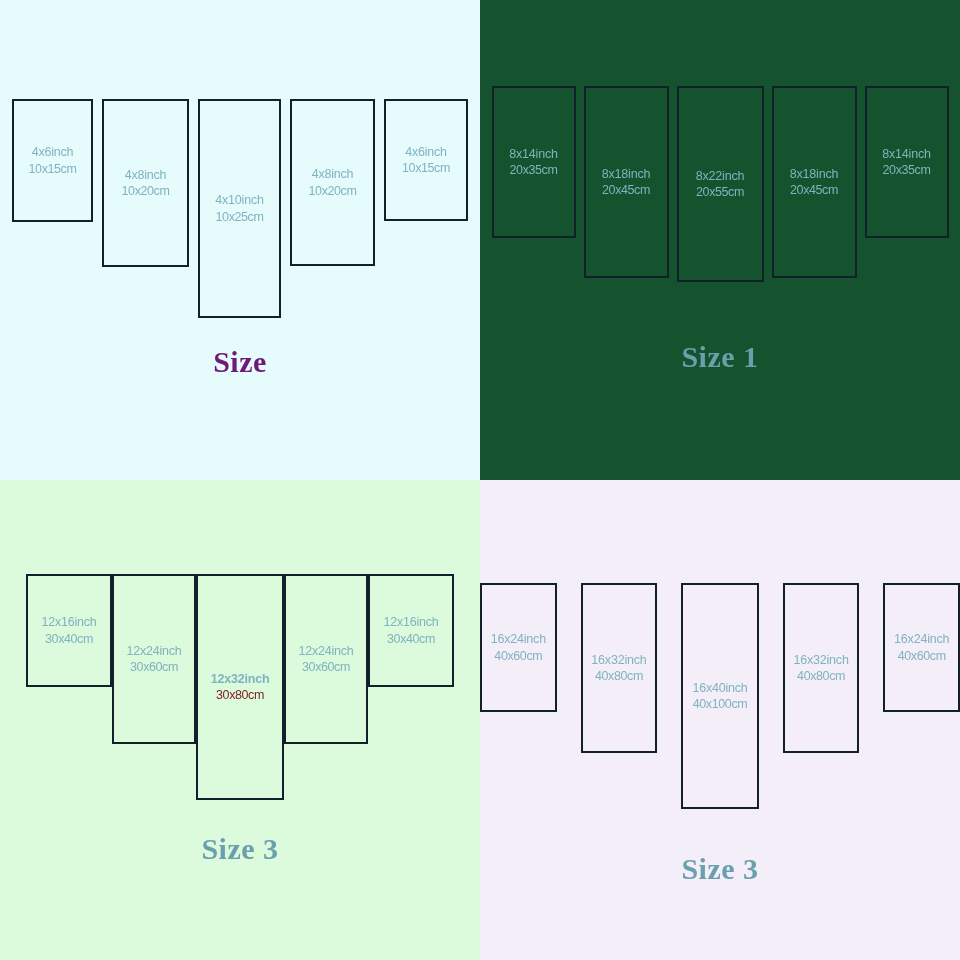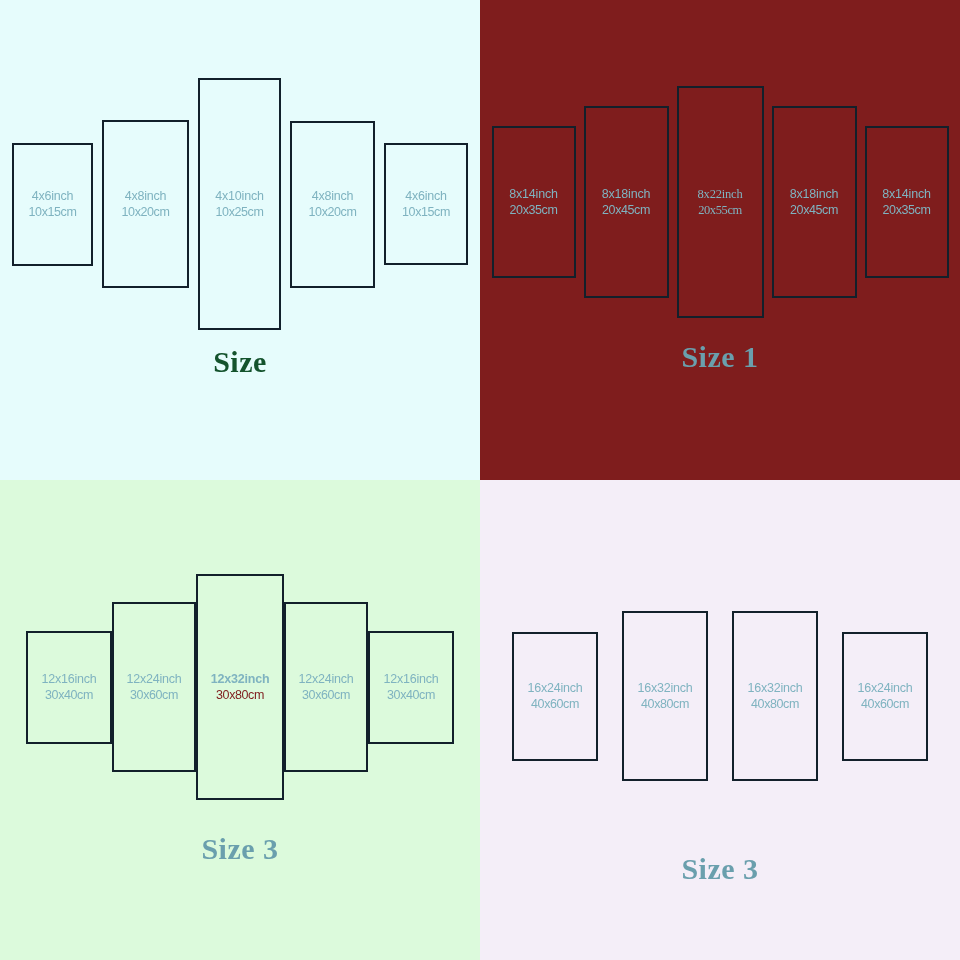--- a/index.html
+++ b/index.html
@@ -8,21 +8,21 @@
   .board{position:relative;width:960px;height:960px;}
 
   .quadrant{position:absolute;width:480px;height:480px;overflow:hidden;}
   #q0{left:0;top:0;}
   #q1{left:480px;top:0;}
   #q2{left:0;top:480px;}
   #q3{left:480px;top:480px;}
 
   
   .panels{position:absolute;left:0;right:0;display:flex;
-          align-items:center;justify-content:center;}
+          align-items:flex-start;justify-content:center;}
   .panel{position:relative;box-sizing:border-box;
          border:2px solid #12202b;background:transparent;
          display:flex;flex-direction:column;
          align-items:center;justify-content:center;}
   .panel .lbl{
       color:#7fb3c0;
       font-size:12.5px;
       line-height:1.32;
       letter-spacing:-0.2px;
       text-align:center;
@@ -43,47 +43,47 @@
   <div class="quadrant" id="q0" style="background: rgb(230, 252, 252);">
     <div class="panels" style="top: 99px; height: 210px; gap: 9px;">
         <div class="panel" style="width: 81px; height: 123px; border-color: rgb(18, 32, 43);">
           <div class="lbl" style="color: rgb(127, 179, 192);">4x6inch</div>
           <div class="lbl cm" style="color: rgb(127, 179, 192);">10x15cm</div>
         </div>
         <div class="panel" style="width: 87px; height: 168px; border-color: rgb(18, 32, 43);">
           <div class="lbl" style="color: rgb(127, 179, 192);">4x8inch</div>
           <div class="lbl cm" style="color: rgb(127, 179, 192);">10x20cm</div>
         </div>
-        <div class="panel" style="width: 83px; height: 252px; border-color: rgb(18, 32, 43);">
+        <div class="panel" style="width: 83px; height: 219px; border-color: rgb(18, 32, 43);">
           <div class="lbl" style="color: rgb(127, 179, 192);">4x10inch</div>
           <div class="lbl cm" style="color: rgb(127, 179, 192);">10x25cm</div>
         </div>
         <div class="panel" style="width: 85px; height: 167px; border-color: rgb(18, 32, 43);">
           <div class="lbl" style="color: rgb(127, 179, 192);">4x8inch</div>
           <div class="lbl cm" style="color: rgb(127, 179, 192);">10x20cm</div>
         </div>
         <div class="panel" style="width: 84px; height: 122px; border-color: rgb(18, 32, 43);">
           <div class="lbl" style="color: rgb(127, 179, 192);">4x6inch</div>
           <div class="lbl cm" style="color: rgb(127, 179, 192);">10x15cm</div>
         </div>
       </div>
-    <div class="qtitle" style="top: 345px; color: #14532d;">Size</div>
+    <div class="qtitle" style="top: 345px; color: #701a75;">Size</div>
   </div>
 
-  <div class="quadrant" id="q1" style="background: #7f1d1d;">
+  <div class="quadrant" id="q1" style="background: #14532d;">
     <div class="panels" style="top: 86px; height: 232px; gap: 8px;">
         <div class="panel" style="width: 84px; height: 152px; border-color: rgb(18, 32, 43);">
           <div class="lbl" style="color: rgb(127, 179, 192);">8x14inch</div>
           <div class="lbl cm" style="color: rgb(127, 179, 192);">20x35cm</div>
         </div>
         <div class="panel" style="width: 85px; height: 192px; border-color: rgb(18, 32, 43);">
           <div class="lbl" style="color: rgb(127, 179, 192);">8x18inch</div>
           <div class="lbl cm" style="color: rgb(127, 179, 192);">20x45cm</div>
         </div>
-        <div class="panel" style="width: 87px; height: 232px; border-color: rgb(18, 32, 43); font-family: Liberation Serif, serif;">
+        <div class="panel" style="width: 87px; height: 196px; border-color: rgb(18, 32, 43);">
           <div class="lbl" style="color: rgb(127, 179, 192);">8x22inch</div>
           <div class="lbl cm" style="color: rgb(127, 179, 192);">20x55cm</div>
         </div>
         <div class="panel" style="width: 85px; height: 192px; border-color: rgb(18, 32, 43);">
           <div class="lbl" style="color: rgb(127, 179, 192);">8x18inch</div>
           <div class="lbl cm" style="color: rgb(127, 179, 192);">20x45cm</div>
         </div>
         <div class="panel" style="width: 84px; height: 152px; border-color: rgb(18, 32, 43);">
           <div class="lbl" style="color: rgb(127, 179, 192);">8x14inch</div>
           <div class="lbl cm" style="color: rgb(127, 179, 192);">20x35cm</div>
@@ -121,20 +121,24 @@
   <div class="quadrant" id="q3" style="background: rgb(244, 238, 248);">
     <div class="panels" style="top: 103px; height: 226px; gap: 24px;">
         <div class="panel" style="width: 86px; height: 129px; border-color: rgb(18, 32, 43);">
           <div class="lbl" style="color: rgb(127, 179, 192);">16x24inch</div>
           <div class="lbl cm" style="color: rgb(127, 179, 192);">40x60cm</div>
         </div>
         <div class="panel" style="width: 86px; height: 170px; border-color: rgb(18, 32, 43);">
           <div class="lbl" style="color: rgb(127, 179, 192);">16x32inch</div>
           <div class="lbl cm" style="color: rgb(127, 179, 192);">40x80cm</div>
         </div>
+        <div class="panel" style="width: 87px; height: 226px; border-color: rgb(18, 32, 43);">
+          <div class="lbl" style="color: rgb(127, 179, 192);">16x40inch</div>
+          <div class="lbl cm" style="color: rgb(127, 179, 192);">40x100cm</div>
+        </div>
         <div class="panel" style="width: 86px; height: 170px; border-color: rgb(18, 32, 43);">
           <div class="lbl" style="color: rgb(127, 179, 192);">16x32inch</div>
           <div class="lbl cm" style="color: rgb(127, 179, 192);">40x80cm</div>
         </div>
         <div class="panel" style="width: 86px; height: 129px; border-color: rgb(18, 32, 43);">
           <div class="lbl" style="color: rgb(127, 179, 192);">16x24inch</div>
           <div class="lbl cm" style="color: rgb(127, 179, 192);">40x60cm</div>
         </div>
       </div>
     <div class="qtitle" style="top: 372px; color: rgb(106, 159, 173);">Size 3</div>

